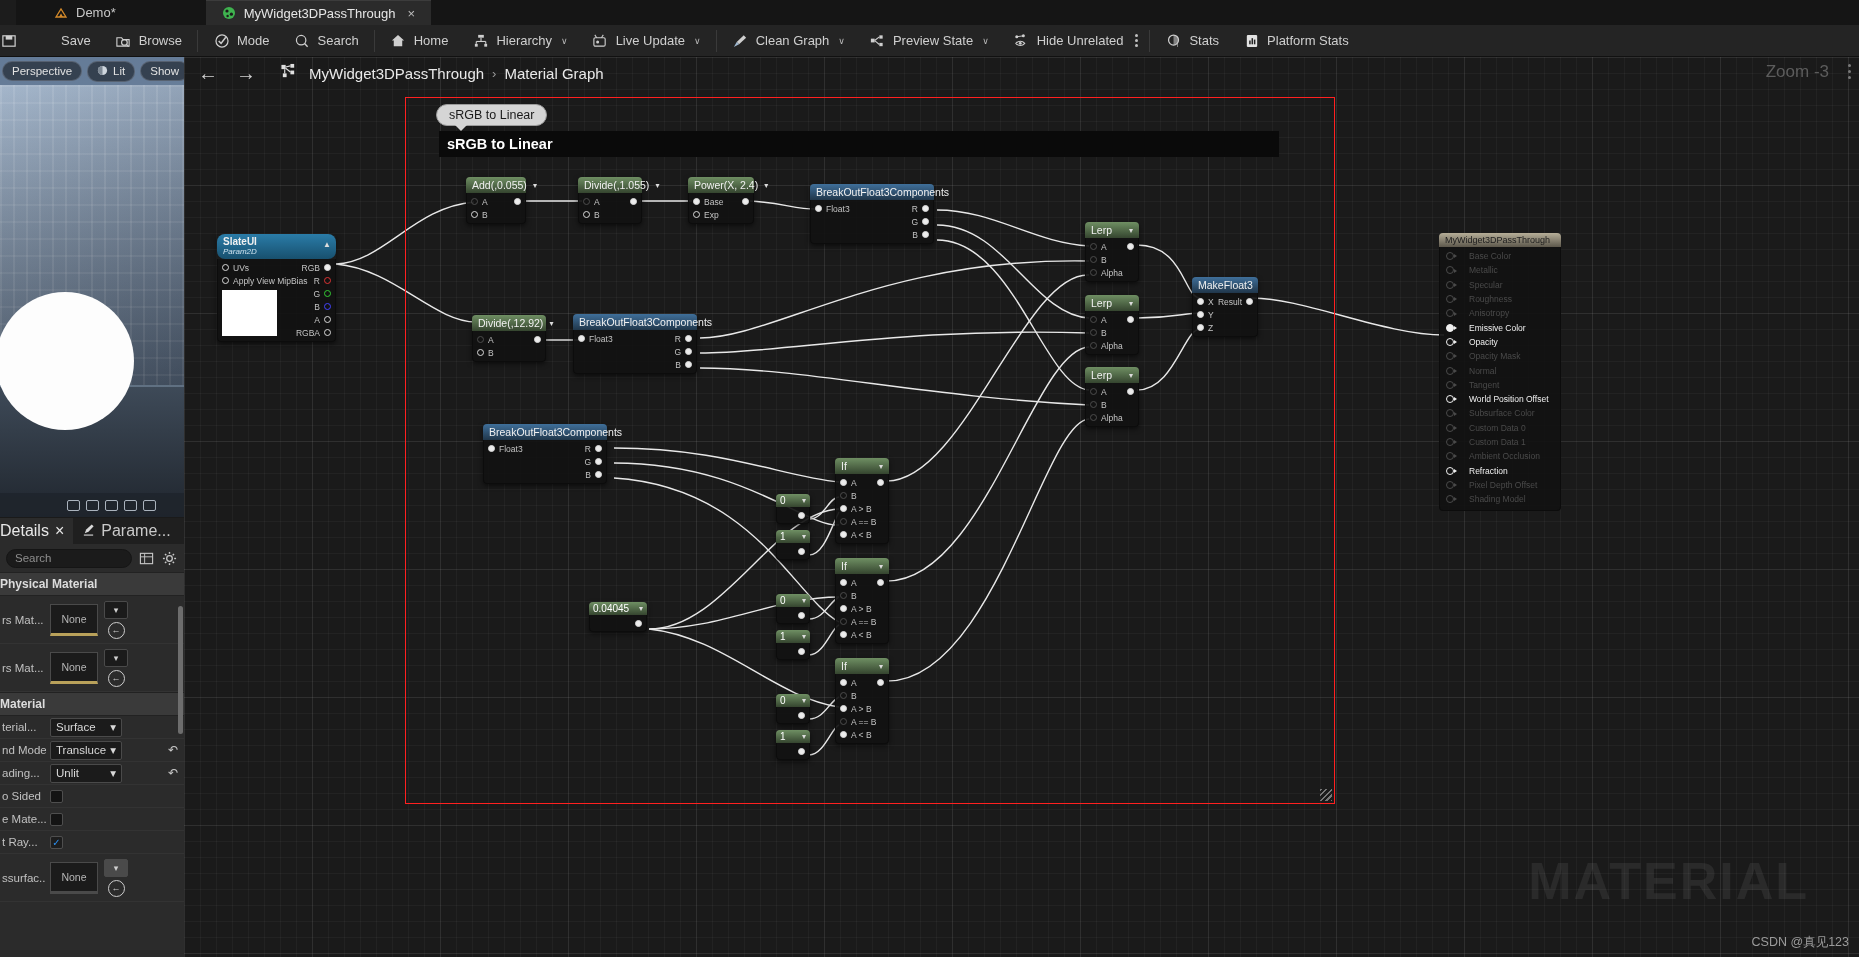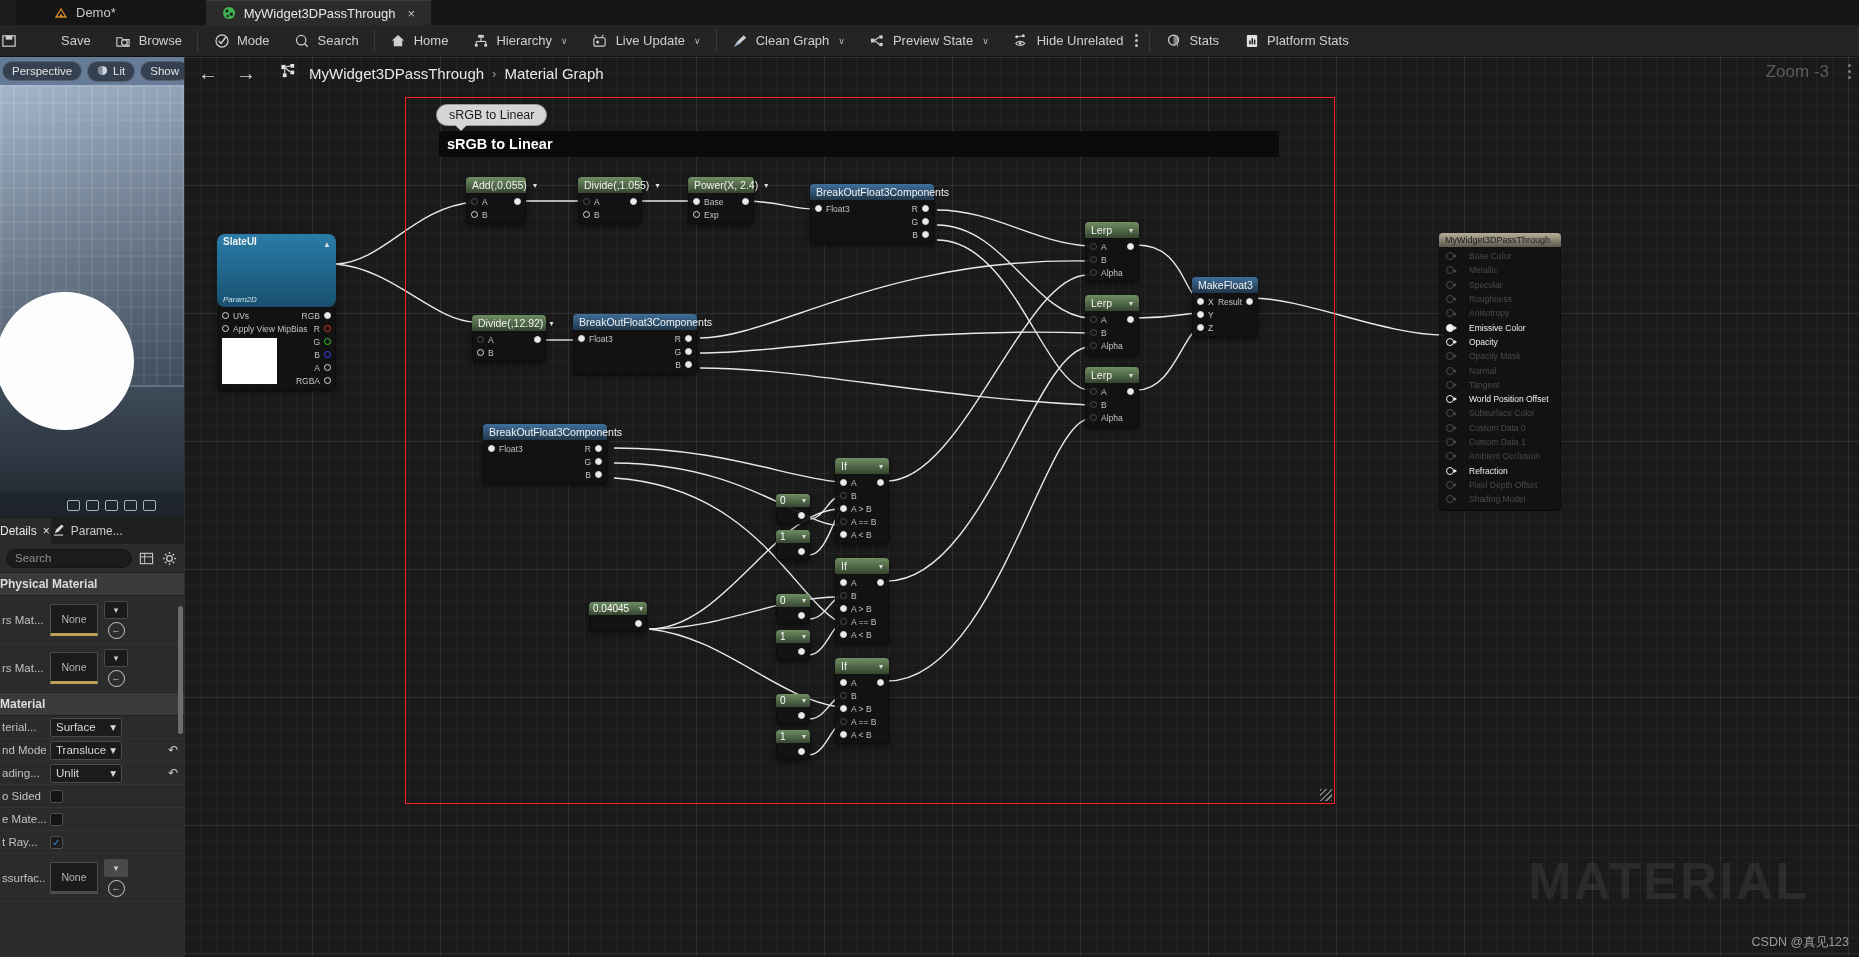--- a/index.html
+++ b/index.html
@@ -79,21 +79,21 @@
   }
   .vp-bottombar .dot { width: 13px; height: 11px; border:1px solid #aab3bd; border-radius:2px; }
 
   
   .details {
     position: absolute; left: 0; top: 517px; width: 184px; height: 440px;
     background: #2b2b2b; border-top: 1px solid #1a1a1a;
   }
   .det-tabs { display: flex; height: 26px; background: #1f1f1f; align-items: stretch; }
   .det-tab {
-    display:flex; align-items:center; gap:6px; padding: 0 1px; font-size: 12px; color:#c9c9c9;
+    display:flex; align-items:center; gap:6px; padding: 0 9px; font-size: 16px; color:#c9c9c9;
   }
   .det-tab.sel { background:#2b2b2b; color:#e8e8e8; }
   .det-search-row { display: flex; align-items: center; height: 28px; padding: 0 6px; gap: 6px; background:#2b2b2b;}
   .det-search {
     flex: 1; height: 19px; border-radius: 10px; background: #1b1b1b;
     color: #8e8e8e; font-size: 11.5px; padding: 0 8px; display: flex; align-items: center;
     border: 1px solid #151515;
   }
   .det-iconbtn { width: 17px; height: 17px; display:flex; align-items:center; justify-content:center; color:#c6c6c6; }
   .det-section {
@@ -629,21 +629,21 @@
     <div class="selrect" style="left:221px; top:40px; width:930px; height:707px;">
       <div class="resize-grip"></div>
     </div>
 
     <div class="comment-bubble" style="left:252px; top:47px;">sRGB to Linear</div>
     <div class="comment-title" style="left:255px; top:74px; width=840px; width:840px;">sRGB to Linear</div>
 
     <div class="node" style="left:33px; top:177px; width:119px;">
       <div class="node-hdr hdr-cyan" style="flex-direction:column;align-items:flex-start;padding:2px 6px 3px 6px;position:relative;">
         <span style="font-size:10px;font-weight:bold;">SlateUI</span>
-        <span style="font-size:8px;font-style:italic;color:#cfe3ef;margin-top:48px;">Param2D</span>
+        <span style="font-size:8px;font-style:italic;color:#cfe3ef;">Param2D</span>
         <span class="node-chev" style="position:absolute;right:5px;top:6px;">▲</span>
       </div>
       <div class="node-body">
         <div class="pinrow">
           <span class="pin-in">
               <span class="pin"></span>
           <span class="nodelabel">UVs</span>
             </span>
           <span class="pin-out">
               <span class="nodelabel">RGB</span>

